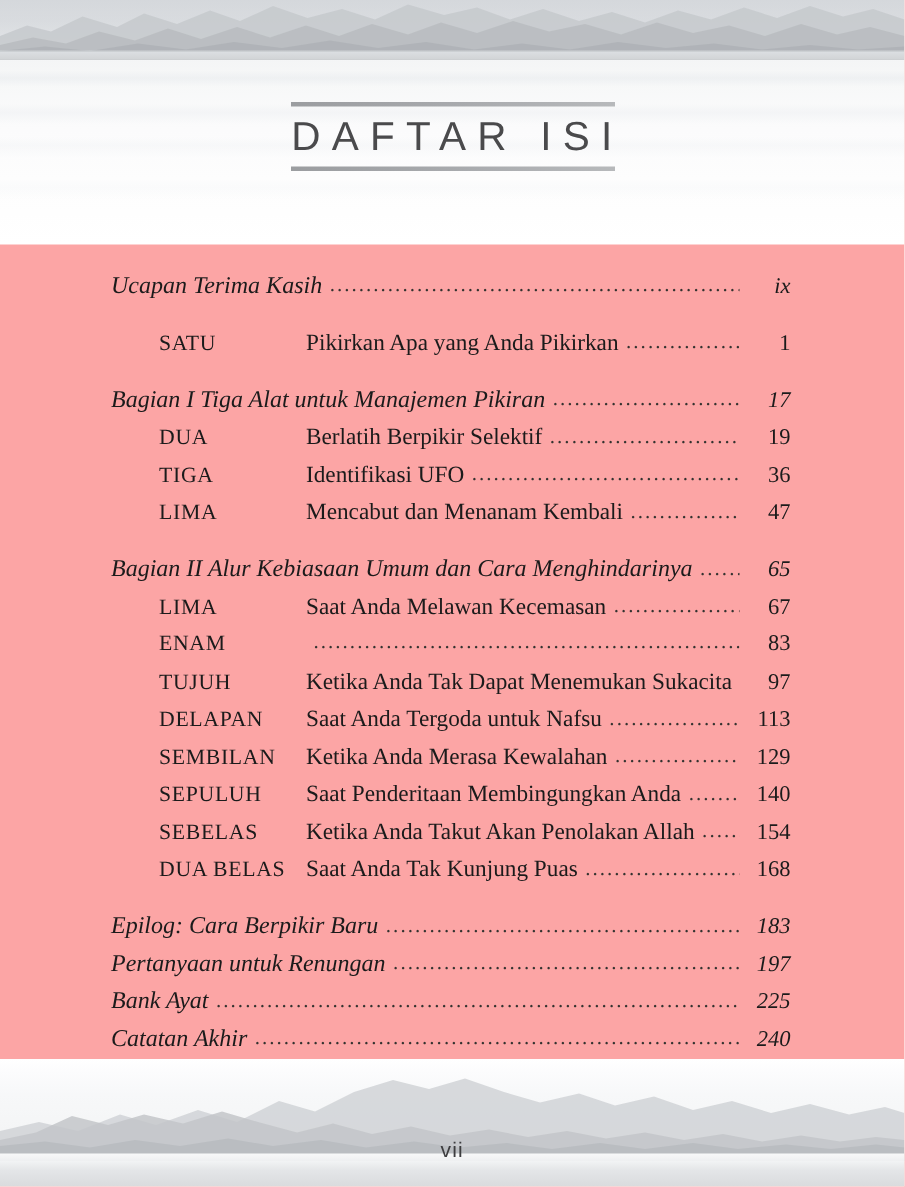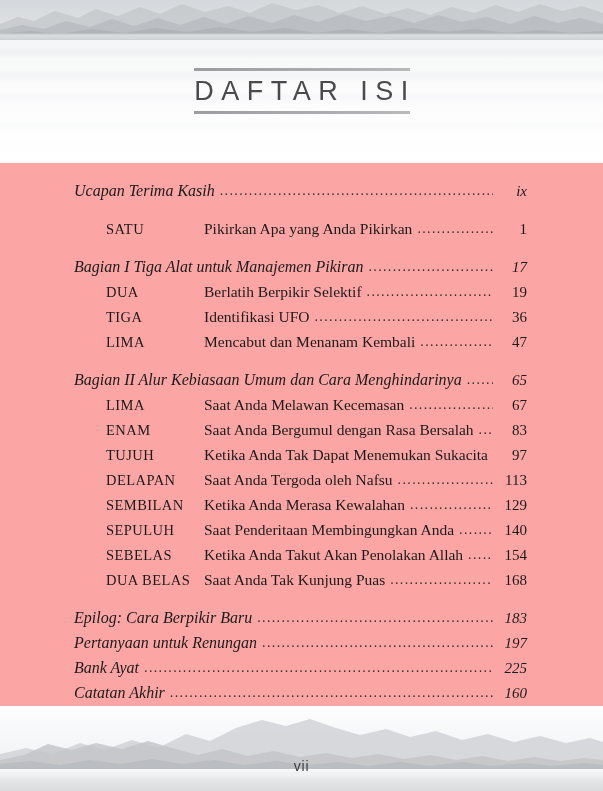--- a/index.html
+++ b/index.html
@@ -265,33 +265,32 @@
         <span class="pageno ital">65</span>
       </div>
       <div class="row">
         <span class="num">LIMA</span>
         <span class="label">Saat Anda Melawan Kecemasan</span>
         <span class="leader">..............................................................................................</span>
         <span class="pageno">67</span>
       </div>
       <div class="row">
         <span class="num">ENAM</span>
-        <span class="label">Saat Anda Bergumul dengan Rasa Bersalah</span>
         <span class="leader">..............................................................................................</span>
         <span class="pageno">83</span>
       </div>
       <div class="row">
         <span class="num">TUJUH</span>
         <span class="label">Ketika Anda Tak Dapat Menemukan Sukacita</span>
         <span class="leader">..............................................................................................</span>
         <span class="pageno">97</span>
       </div>
       <div class="row">
         <span class="num">DELAPAN</span>
-        <span class="label">Saat Anda Tergoda oleh Nafsu</span>
+        <span class="label">Saat Anda Tergoda untuk Nafsu</span>
         <span class="leader">..............................................................................................</span>
         <span class="pageno">113</span>
       </div>
       <div class="row">
         <span class="num">SEMBILAN</span>
         <span class="label">Ketika Anda Merasa Kewalahan</span>
         <span class="leader">..............................................................................................</span>
         <span class="pageno">129</span>
       </div>
       <div class="row">
@@ -323,21 +322,21 @@
         <span class="pageno ital">197</span>
       </div>
       <div class="row">
         <span class="label front">Bank Ayat</span>
         <span class="leader">..............................................................................................</span>
         <span class="pageno ital">225</span>
       </div>
       <div class="row">
         <span class="label front">Catatan Akhir</span>
         <span class="leader">..............................................................................................</span>
-        <span class="pageno ital">160</span>
+        <span class="pageno ital">240</span>
       </div>
     </div>
 
   <div class="bottom-scene">
     <svg width="603" height="64" viewBox="0 0 603 64" preserveAspectRatio="none" style="position:absolute;left:0;top:4px;">
       <path d="M0,44 L26,38 L52,44 L80,33 L104,40 L132,30 L158,38 L186,24 L210,31 L236,18
                L262,10 L286,16 L310,9 L336,18 L360,25 L386,19 L410,27 L436,21 L462,30
                L488,24 L514,32 L540,26 L566,33 L590,28 L603,32 L603,64 L0,64 Z" fill="#d3d5d8" opacity="0.9"></path>
       <path d="M0,50 L24,45 L48,34 L72,40 L96,33 L122,39 L148,31 L172,38 L198,45 L222,39
                L248,46 L274,41 L300,47 L326,43 L352,48 L378,44 L404,49 L430,45 L456,50

